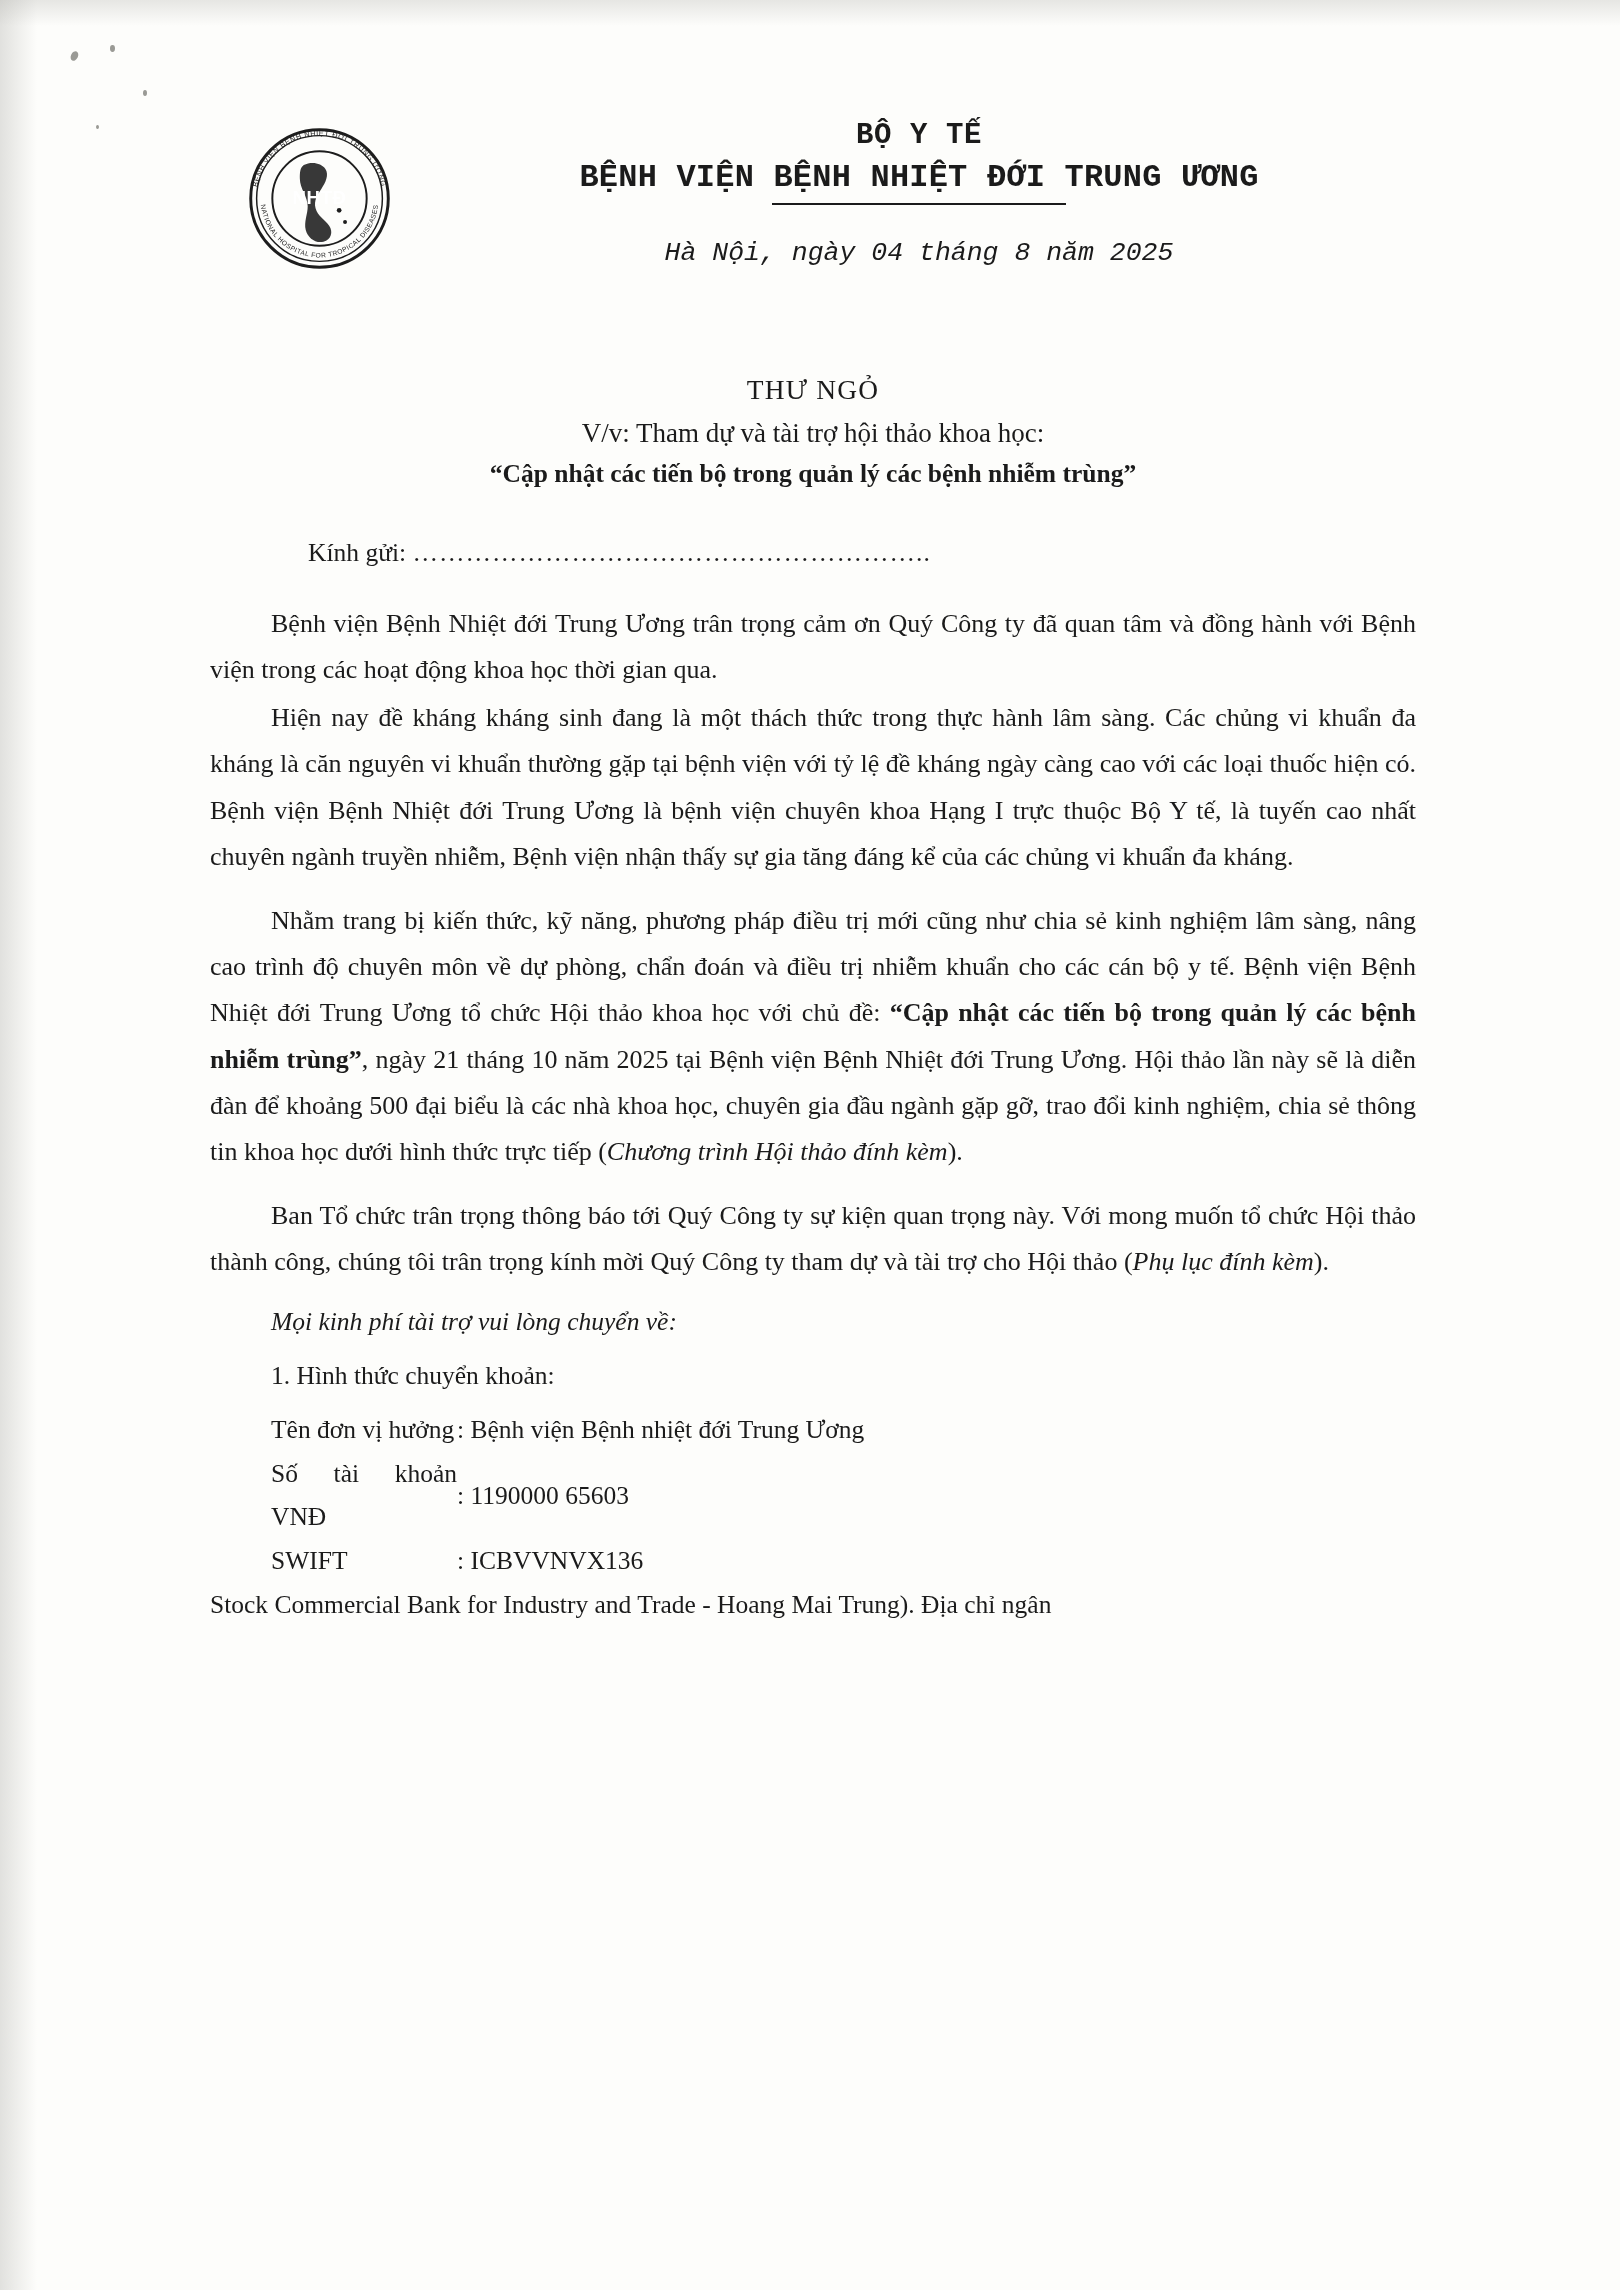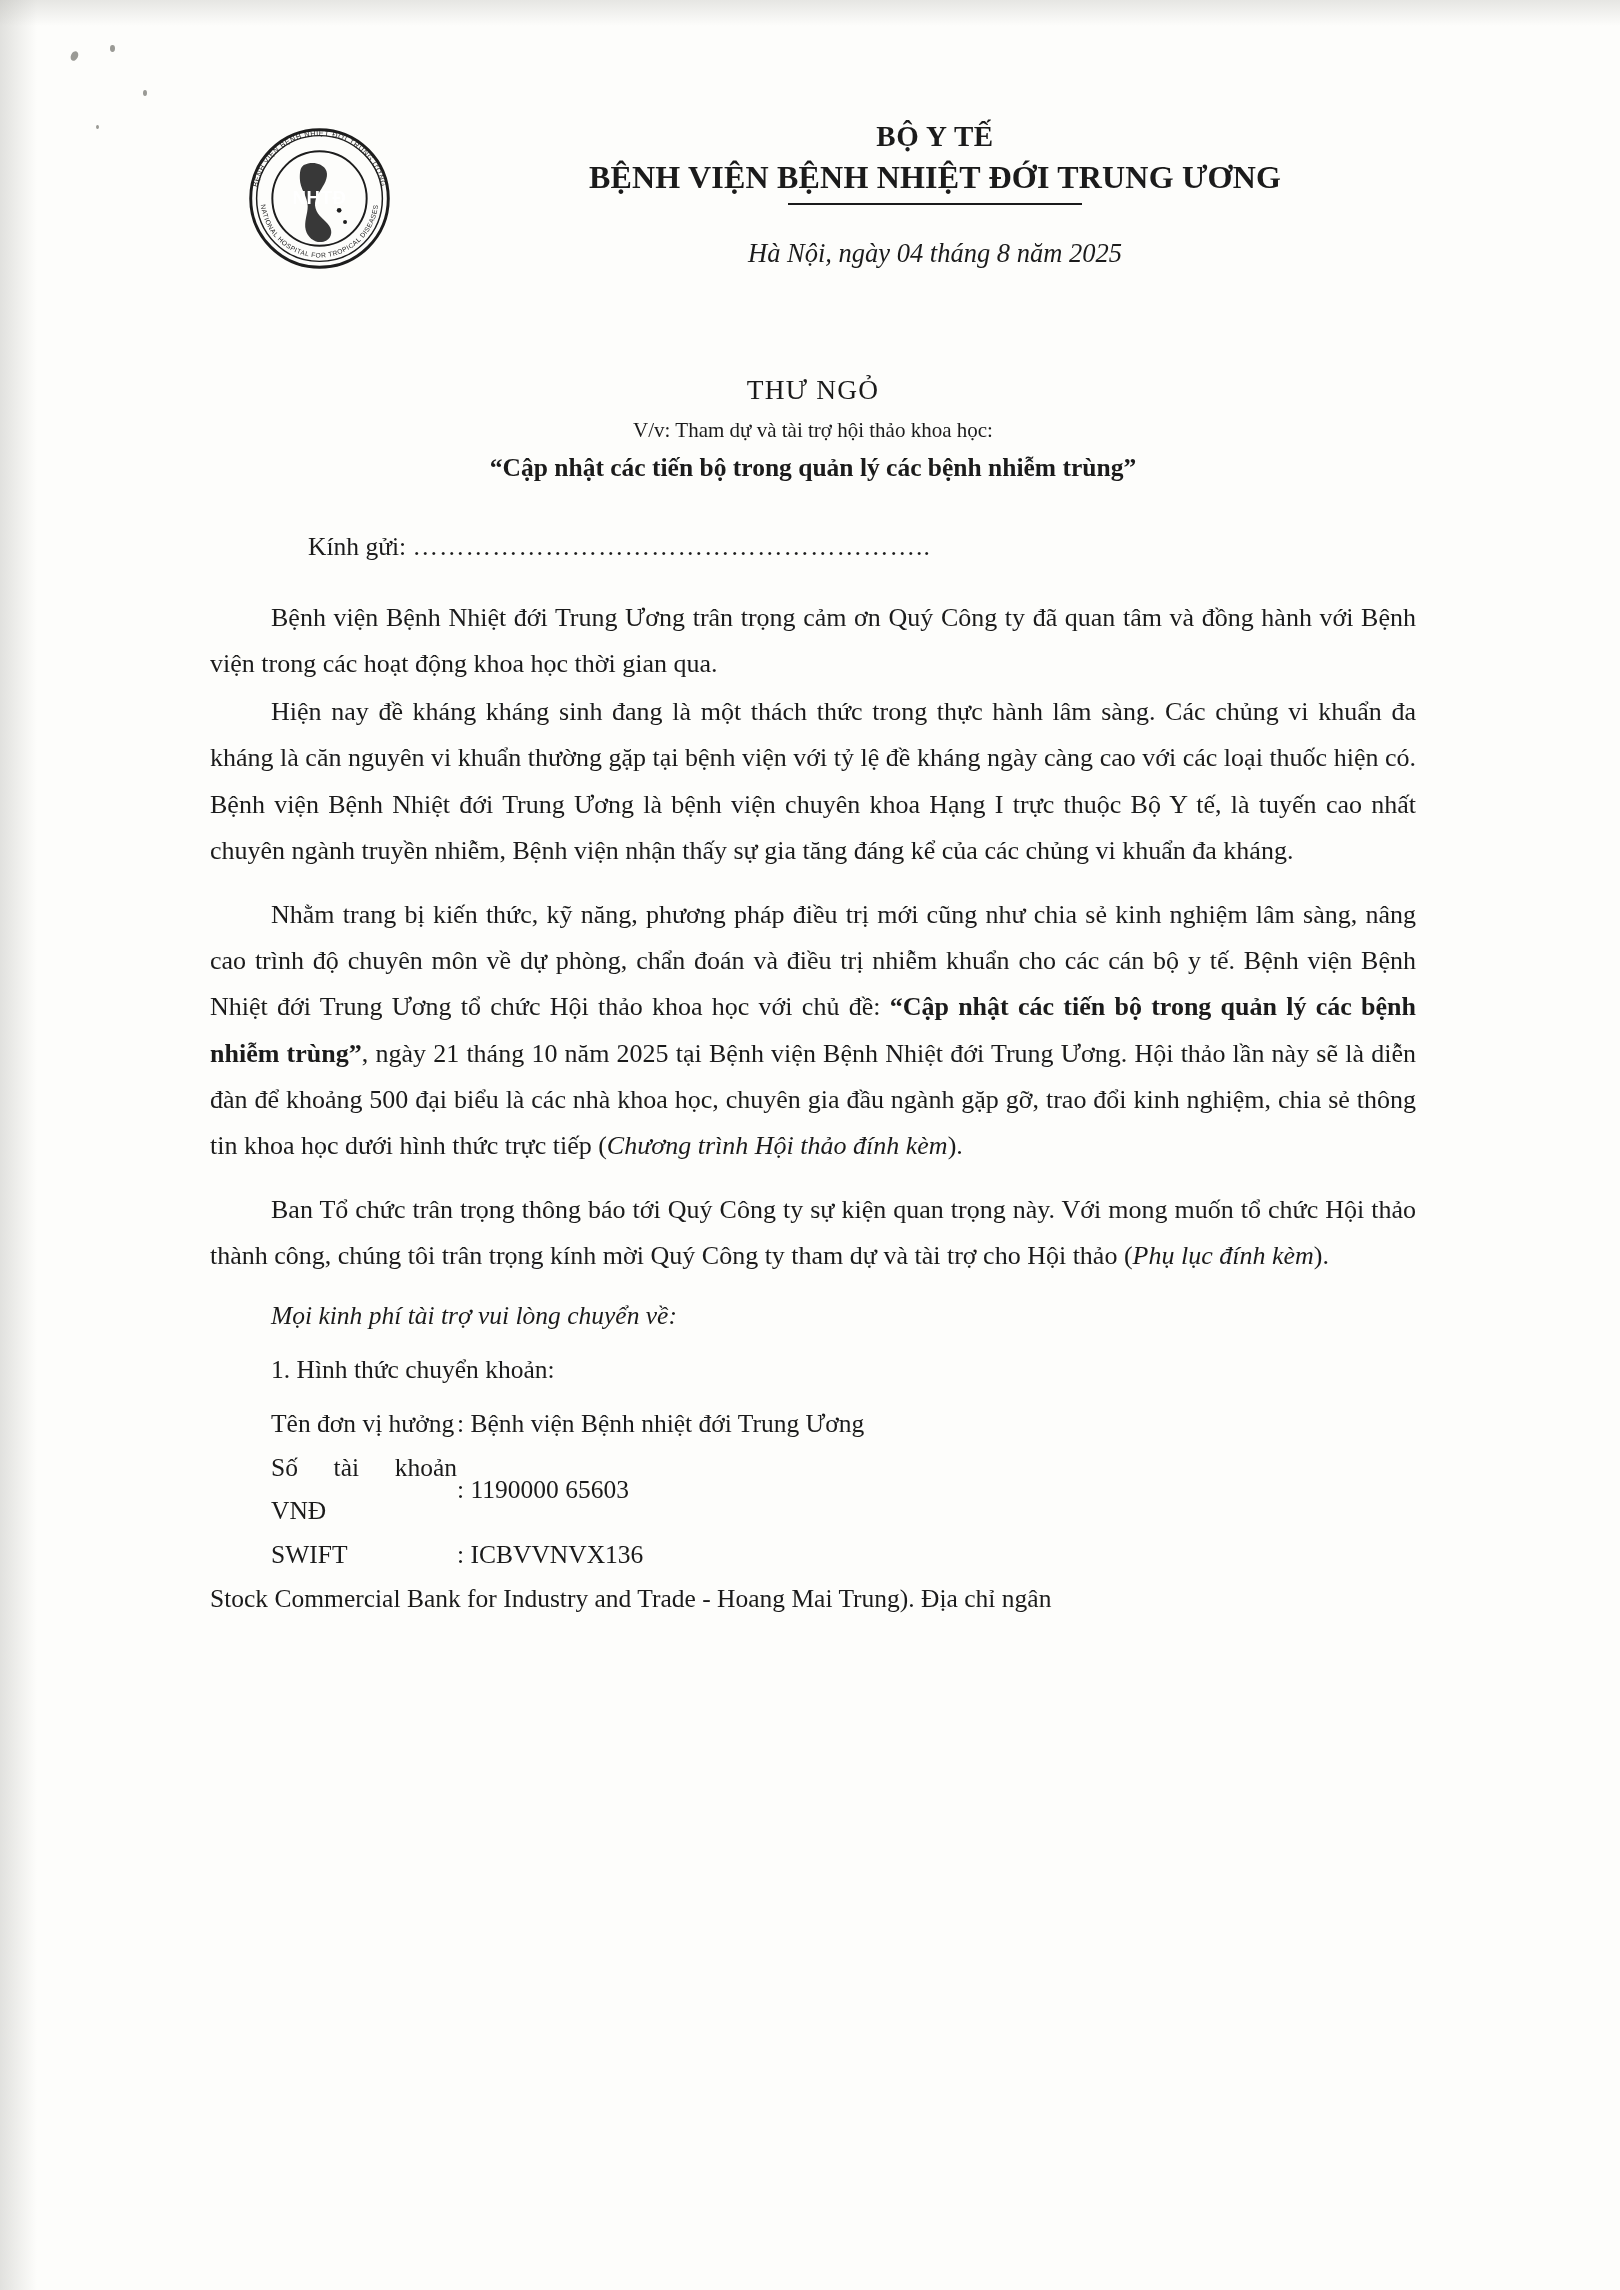--- a/index.html
+++ b/index.html
@@ -62,24 +62,25 @@
     position: absolute;
     left: 24.5px;
     top: 7.8px;
     width: 169px;
     height: 169px;
   }
   .logo svg { display: block; }
 
   .hdr-text {
     position: absolute;
-    left: 240px;
+    left: 224px;
     top: 11.8px;
     width: 970px;
     text-align: center;
+    font-family: Liberation Mono, monospace;
   }
   .ministry {
     font-size: 29px;
     font-weight: bold;
     letter-spacing: 0.6px;
     line-height: 1.25;
   }
   .hospital {
     font-size: 32px;
     font-weight: bold;
@@ -111,21 +112,21 @@
   .title-block {
     margin-top: 63px;
     text-align: center;
   }
   .doc-title {
     font-size: 27.4px;
     font-weight: normal;
     letter-spacing: 1.2px;
   }
   .subject-line {
-    font-size: 21px;
+    font-size: 27px;
     margin-top: 11.8px;
   }
   .subject-topic {
     font-size: 25.5px;
     font-weight: bold;
     margin-top: 9.8px;
   }
 
   .recipient {
     margin-top: 49px;

